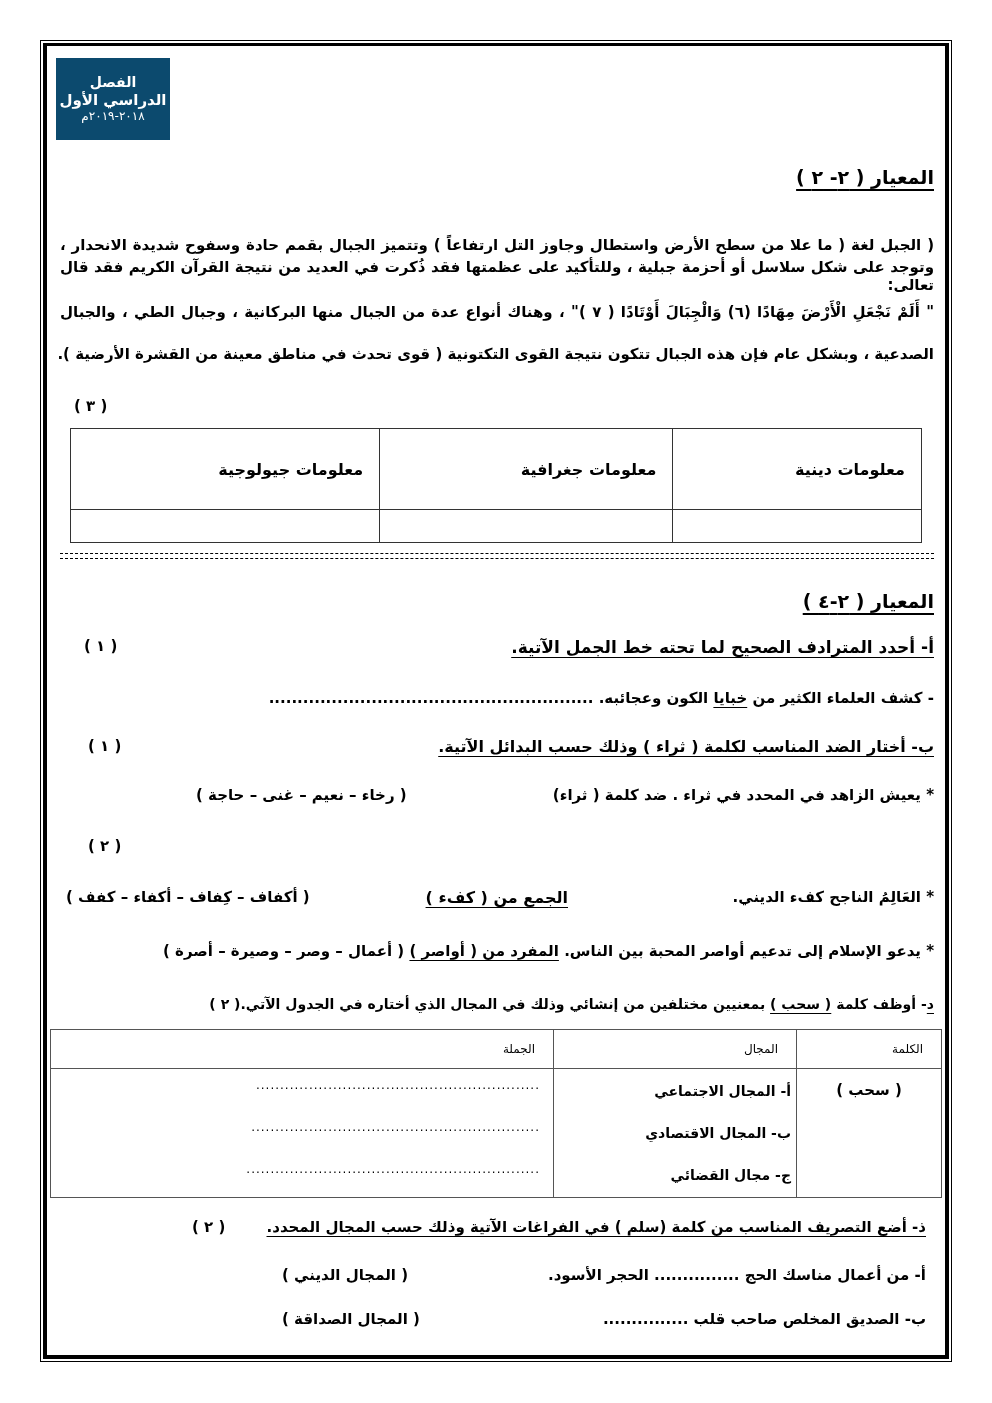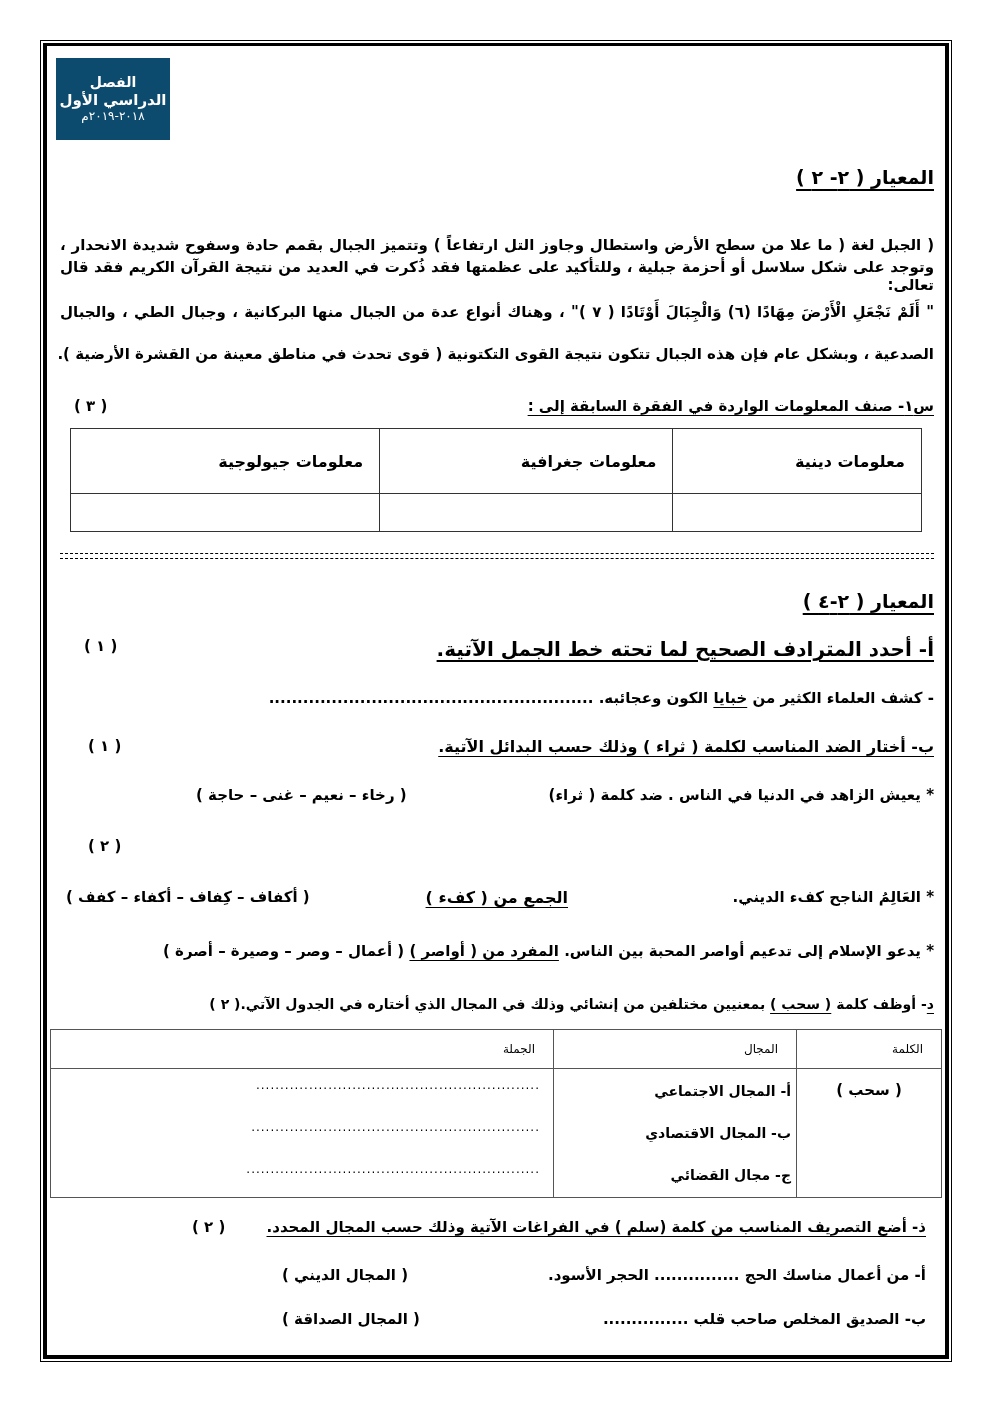--- a/index.html
+++ b/index.html
@@ -35,21 +35,21 @@
   .line { position: absolute; right: 58px; left: 60px; direction: rtl; white-space: nowrap; font-weight: bold; font-size: 15px; }
   .criterion { font-size: 19px; font-weight: bold; text-decoration: underline; text-decoration-thickness: 2px; text-underline-offset: 5px; }
   .u { text-decoration: underline; text-underline-offset: 4px; }
   .score { position: absolute; left: 0; }
   .justify { text-align: justify; text-align-last: justify; white-space: normal; }
 
   table.classify {
     position: absolute; left: 70px; top: 428px; width: 852px; height: 104px;
     border-collapse: collapse; direction: rtl;
   }
-  table.classify td { border: 1.5px solid #333; font-weight: bold; font-size: 16px; padding: 8px 16px; }
+  table.classify td { border: 1.5px solid #333; font-weight: bold; font-size: 16px; padding: 16px 16px; }
   table.classify tr:first-child td { height: 48px; }
 
   .separator {
     position: absolute; left: 60px; width: 874px; top: 553px; height: 6px;
     border-top: 1.5px dashed #000; border-bottom: 1.5px dashed #000; box-sizing: border-box;
   }
 
   table.usage {
     position: absolute; left: 50px; top: 1029px; width: 892px; height: 168px;
     border-collapse: collapse; direction: rtl;
@@ -77,21 +77,20 @@
 <div class="line" style="top:166px;">
   <span class="criterion">المعيار ( ٢- ٢ )</span>
 </div>
 
 <div class="line justify" style="top:212px;margin-top:24px;">( الجبل لغة ( ما علا من سطح الأرض واستطال وجاوز التل ارتفاعاً ) وتتميز الجبال بقمم حادة وسفوح شديدة الانحدار ،</div>
 <div class="line justify" style="top:258px;">وتوجد على شكل سلاسل أو أحزمة جبلية ، وللتأكيد على عظمتها فقد ذُكرت في العديد من نتيجة القرآن الكريم فقد قال تعالى:</div>
 <div class="line justify" style="top:303px;">" أَلَمْ نَجْعَلِ الْأَرْضَ مِهَادًا (٦) وَالْجِبَالَ أَوْتَادًا ( ٧ )" ، وهناك أنواع عدة من الجبال منها البركانية ، وجبال الطي ، والجبال</div>
 <div class="line" style="top:345px;">الصدعية ، وبشكل عام فإن هذه الجبال تتكون نتيجة القوى التكتونية ( قوى تحدث في مناطق معينة من القشرة الأرضية ).</div>
 
 <div class="line" style="top:397px;">
-  <span class="u">س١- صنف المعلومات الواردة في الفقرة السابقة إلى :</span>
   <span class="score" style="left:14px;">( ٣ )</span>
 </div>
 
 <table class="classify">
   <tbody>
       <tr>
     <td>معلومات دينية</td>
     <td>معلومات جغرافية</td>
     <td>معلومات جيولوجية</td>
   </tr>
@@ -103,35 +102,35 @@
 </tbody>
   </table>
 
 <div class="separator"></div>
 
 <div class="line" style="top:590px;">
   <span class="criterion">المعيار ( ٢-٤ )</span>
 </div>
 
 <div class="line" style="top:637px;">
-  <span class="u" style="font-size:20px;">أ- أحدد المترادف الصحيح لما تحته خط الجمل الآتية.</span>
+  <span class="u" style="font-size:17px;">أ- أحدد المترادف الصحيح لما تحته خط الجمل الآتية.</span>
   <span class="score" style="left:24px;">( ١ )</span>
 </div>
 
 <div class="line" style="top:689px;">
   <span>- كشف العلماء الكثير من </span><span class="u">خبايا</span><span> الكون وعجائبه. </span><span>.........................................................</span>
 </div>
 
 <div class="line" style="top:737px;">
   <span class="u" style="font-size:16px;">ب- أختار الضد المناسب لكلمة ( ثراء ) وذلك حسب البدائل الآتية.</span>
   <span class="score" style="left:28px;">( ١ )</span>
 </div>
 
 <div class="line" style="top:786px;">
-  <span>* يعيش الزاهد في الدنيا في الناس .   ضد كلمة ( ثراء)</span>
+  <span>* يعيش الزاهد في المحدد في ثراء .   ضد كلمة ( ثراء)</span>
   <span class="score" style="left:136px;">( رخاء – نعيم – غنى – حاجة )</span>
 </div>
 
 <div class="line" style="top:837px;">
   <span class="score" style="left:28px;">( ٢ )</span>
 </div>
 
 <div class="line" style="top:888px;">
   <span>* العَالِمُ الناجح كفء الديني.</span>
   <span class="u" style="position:absolute; right:366px; font-size:16px;">الجمع من ( كفء )</span>

